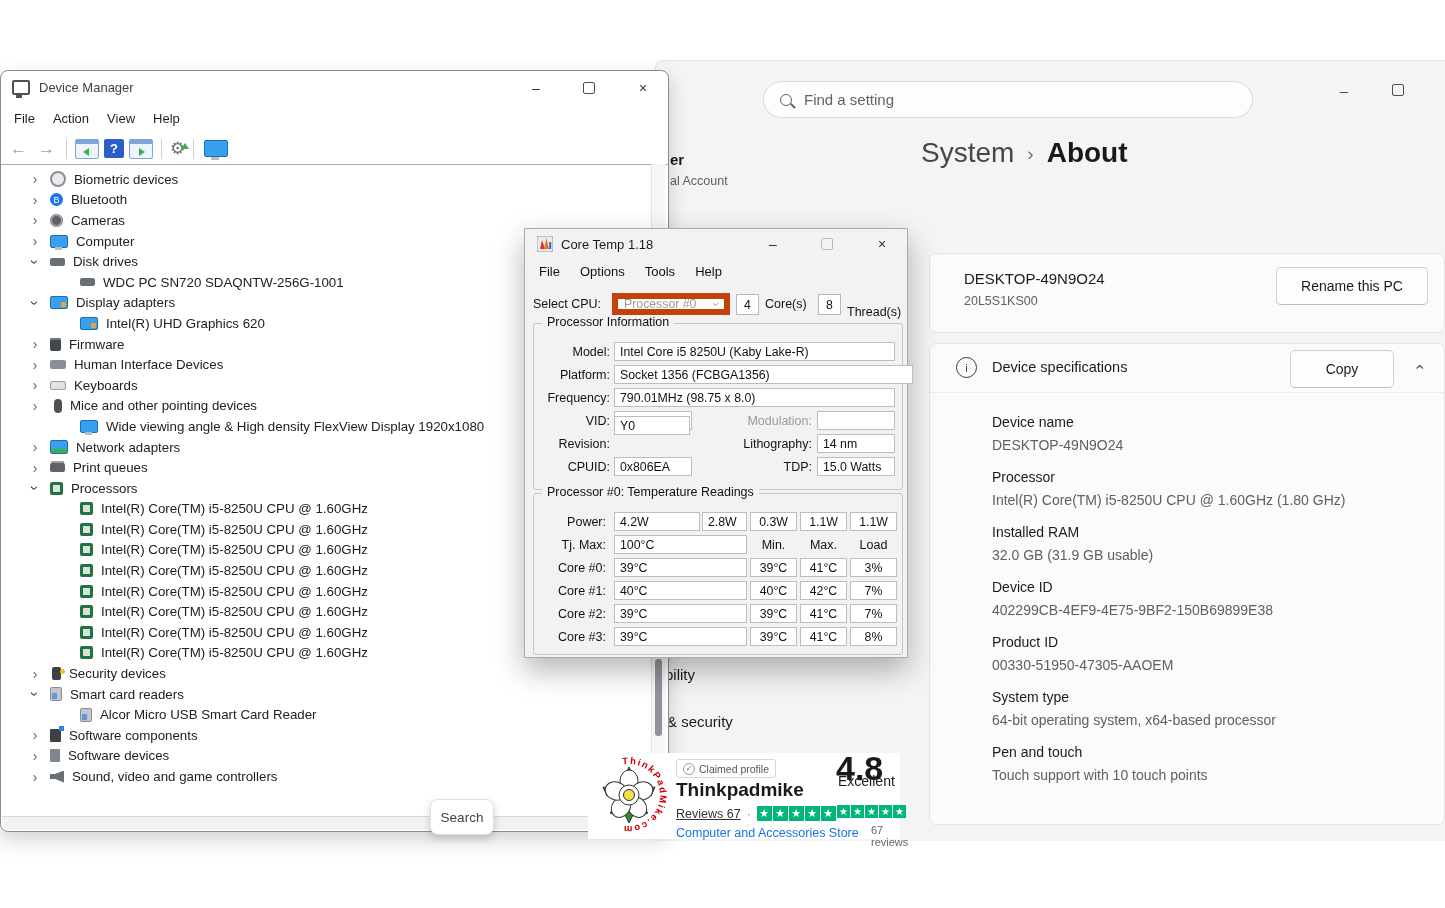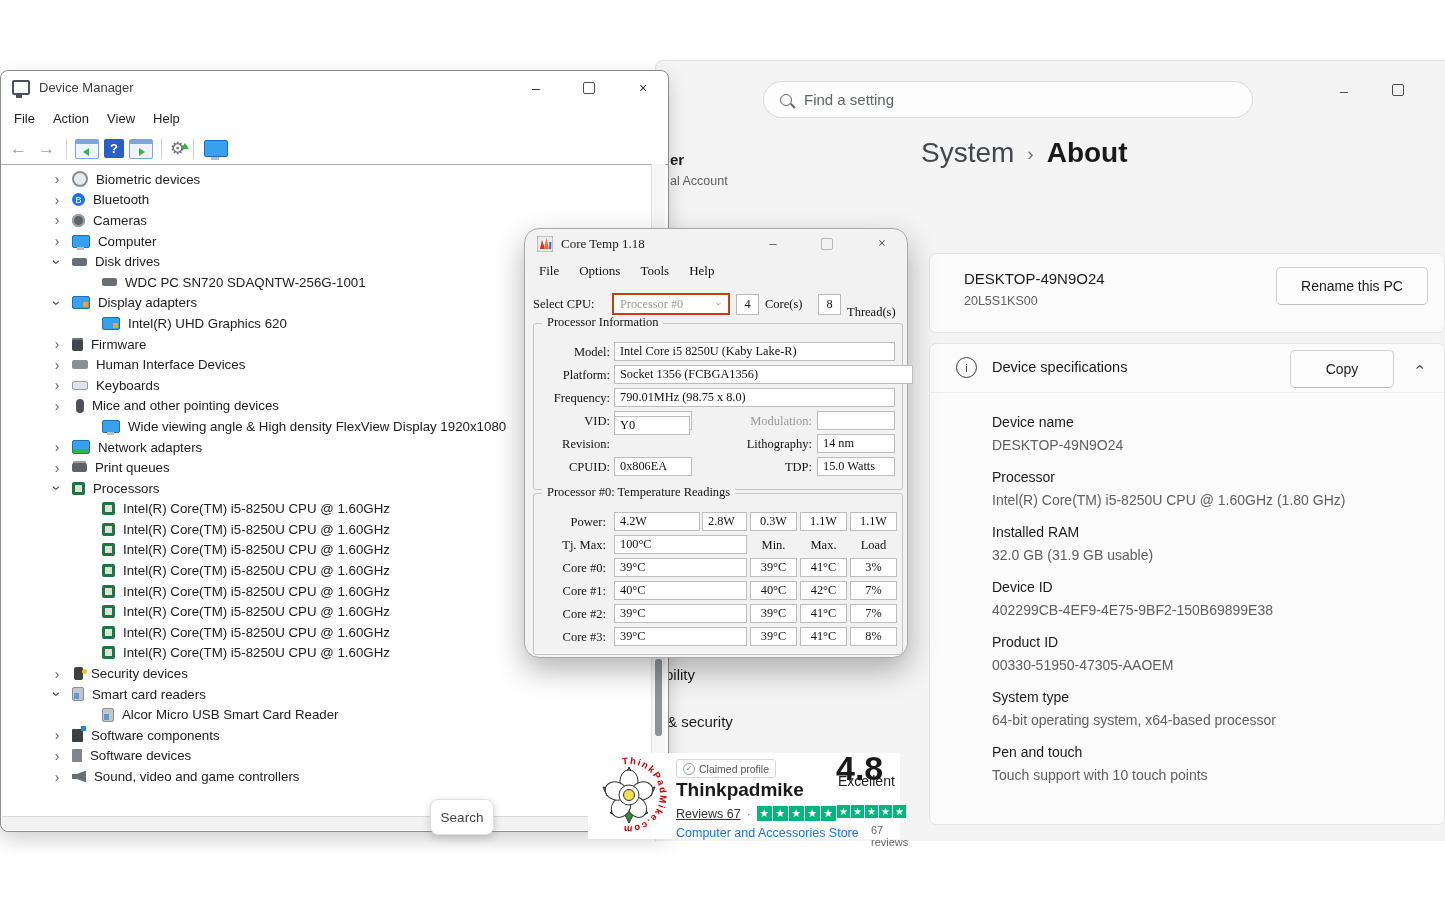--- a/index.html
+++ b/index.html
@@ -76,21 +76,21 @@
   .tb-win::before{content:"";position:absolute;top:0;left:0;right:0;height:4px;background:#7da7d8;}
   .tb-win::after{content:"";position:absolute;bottom:2px;left:3px;border:4px solid transparent;border-right:6px solid #35b24a;}
   .tb-win.right::after{border-right:4px solid transparent;border-left:6px solid #35b24a;left:auto;right:3px;}
   .tb-help{width:20px;height:19px;background:var(--help-blue,#2b5fc7);color:#fff;font-weight:bold;font-size:13px;
     display:flex;align-items:center;justify-content:center;border-radius:2px;}
   .tb-gear{font-size:17px;color:#6a6f75;position:relative;}
   .tb-gear::after{content:"";position:absolute;right:-4px;top:1px;border:4px solid transparent;border-bottom:6px solid #35b24a;}
   .tb-monitor{width:22px;height:15px;background:var(--monitor-blue,#38a1ef);border:1px solid #1f6db3;border-radius:2px;position:relative;margin-left:2px;}
   .tb-monitor::after{content:"";position:absolute;left:6px;bottom:-4px;width:8px;height:3px;background:#b9bcc0;}
 
-  .dm-tree{position:absolute;left:1px;top:93px;right:16px;bottom:14px;overflow:hidden;padding-top:5px;margin-left:22px;}
+  .dm-tree{position:absolute;left:1px;top:93px;right:16px;bottom:14px;overflow:hidden;padding-top:5px;}
   .tree-row{display:flex;align-items:center;height:20.6px;white-space:nowrap;}
   .tree-row.top{padding-left:24px;}
   .tree-row.child{padding-left:72px;}
   .exp{width:18px;text-align:center;color:#5f6368;font-size:14px;flex:none;line-height:1;}
   .exp-collapsed::before{content:"›";}
   .exp-expanded::before{content:"›";display:inline-block;transform:rotate(90deg);color:#2b2b2b;}
   .tlabel{margin-left:8px;font-size:13.3px;color:#202124;}
   .ic{flex:none;position:relative;margin-left:6px;}
   .ic-fingerprint{width:12px;height:12px;border-radius:50%;border:2px solid #8a8f95;background:#e8eaed;}
   .ic-bluetooth{width:13px;height:13px;border-radius:50%;background:#1b74e8;color:#fff;font-size:9px;display:flex;align-items:center;justify-content:center;}
@@ -122,33 +122,33 @@
 
   .search-float{
     left:430px;top:799px;width:62px;height:34px;background:#fff;border:1px solid #e0e0e0;border-radius:8px;
     box-shadow:0 3px 8px rgba(0,0,0,0.18);display:flex;align-items:center;justify-content:center;
     font-size:13.5px;color:#444;
   }
 
   
   .ct-win{
     left:524px;top:228px;width:384px;height:430px;background:#f2f2f2;
-    border:1px solid #a9a9a9;border-radius:15px;box-sizing:border-box;
-    box-shadow:0 12px 30px rgba(0,0,0,0.30);font-size:12.5px;color:#111;font-family:Liberation Serif, serif;
+    border:1px solid #a9a9a9;border-radius:1px;box-sizing:border-box;
+    box-shadow:0 12px 30px rgba(0,0,0,0.30);font-size:12.5px;color:#111;
   }
   .ct-title{position:absolute;left:0;top:0;right:0;height:30px;display:flex;align-items:center;}
   .ct-title svg{margin:0 8px 0 12px;flex:none;}
   .ct-title-text{font-size:13px;color:#1a1a1a;}
   .ct-ctl{position:absolute;top:2px;width:34px;height:26px;display:flex;align-items:center;justify-content:center;color:#333;font-size:14px;}
   .ct-menu{position:absolute;left:4px;top:30px;height:24px;display:flex;align-items:center;}
   .ct-menu span{padding:3px 10px;font-size:13px;color:#111;}
   .ct-label{position:absolute;font-size:12.5px;color:#111;white-space:nowrap;}
   .ct-field{position:absolute;height:19px;background:#fff;border:1px solid #bdbdbd;box-sizing:border-box;
     display:flex;align-items:center;padding:0 5px;font-size:12.3px;color:#111;white-space:nowrap;overflow:hidden;}
-  .ct-combo{position:absolute;left:87px;top:0;width:118px;height:22px;background:#fff;border:2px solid #c2410c;
+  .ct-combo{position:absolute;left:87px;top:0;width:118px;height:22px;background:#fff;border:6px solid #c2410c;
     box-sizing:border-box;display:flex;align-items:center;color:#9a9a9a;font-size:12.3px;padding:0 6px;}
   .ct-combo .dd{margin-left:auto;color:#b0b0b0;transform:rotate(90deg);font-size:13px;}
   .ct-numbox{position:absolute;top:1px;width:23px;height:21px;background:#fff;border:1px solid #b9b9b9;box-sizing:border-box;
     display:flex;align-items:center;justify-content:center;font-size:12.3px;}
   .ct-group{position:absolute;left:8px;width:368px;border:1px solid #c6c6c6;border-radius:3px;}
   .ct-legend{position:absolute;top:-9px;left:8px;background:#f2f2f2;padding:0 5px;font-size:12.5px;color:#111;white-space:nowrap;}
   .lab{position:absolute;text-align:right;width:72px;font-size:12.5px;color:#111;white-space:nowrap;}
   .lab.dim, .dim{color:#9a9a9a;}
   .ct-hdr{position:absolute;width:47px;text-align:center;font-size:12.5px;color:#111;}
   .tr-rows{position:absolute;left:0;top:64px;right:0;}

